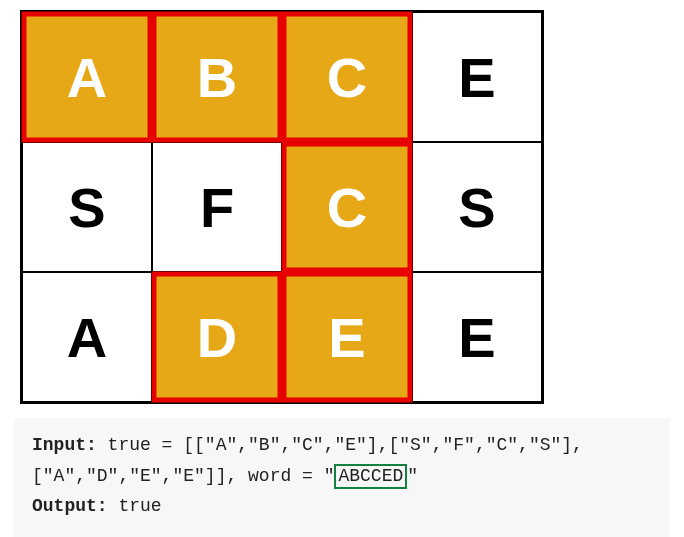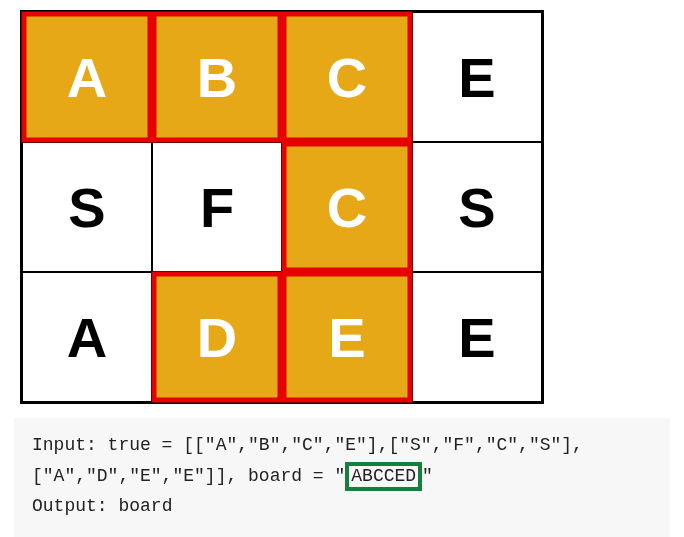--- a/index.html
+++ b/index.html
@@ -45,23 +45,23 @@
   }
   .io-block {
     background: #f7f7f8;
     margin: 14px 14px 0 14px;
     padding: 12px 18px 22px 18px;
     font-family: "Consolas", "Menlo", "Courier New", monospace;
     font-size: 18px;
     line-height: 1.7;
     color: #222;
   }
-  .io-block .kw { font-weight: 400; }
+  .io-block .kw { font-weight: 700; }
   .word-box {
-    border: 4px solid #15803d;
+    border: 2px solid #15803d;
     padding: 0 2px;
     display: inline-block;
     line-height: 1.2;
   }
 </style>
 </head>
 <body>
 
 <div class="grid-wrap">
   <div class="grid" id="grid">
@@ -86,18 +86,18 @@
       <rect x="264" y="264" width="126" height="126" fill="none" stroke="#e60000" stroke-width="5"></rect>
       <rect x="134" y="264" width="126" height="126" fill="none" stroke="#e60000" stroke-width="5"></rect>
     </svg>
 </div>
 
 <div class="io-block">
   <div>
     <span class="kw">Input:</span><span> true = </span><span>[["A","B","C","E"],["S","F","C","S"],</span>
   </div>
   <div>
-    <span>["A","D","E","E"]]</span><span>, board = </span><span>"</span><span class="word-box">ABCCED</span><span>"</span>
+    <span>["A","D","E","E"]]</span><span>, word = </span><span>"</span><span class="word-box">ABCCED</span><span>"</span>
   </div>
   <div>
-    <span class="kw">Output:</span><span> board</span>
+    <span class="kw">Output:</span><span> true</span>
   </div>
 </div>
 
 </body></html>

